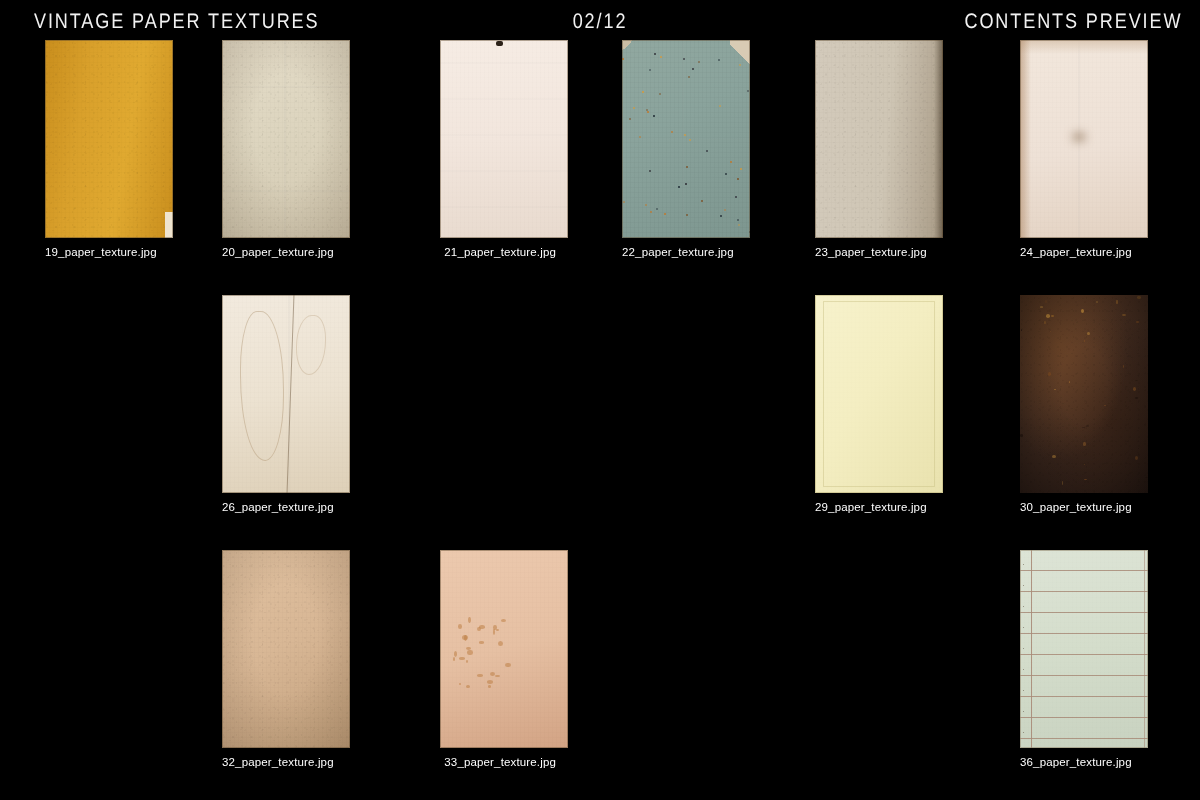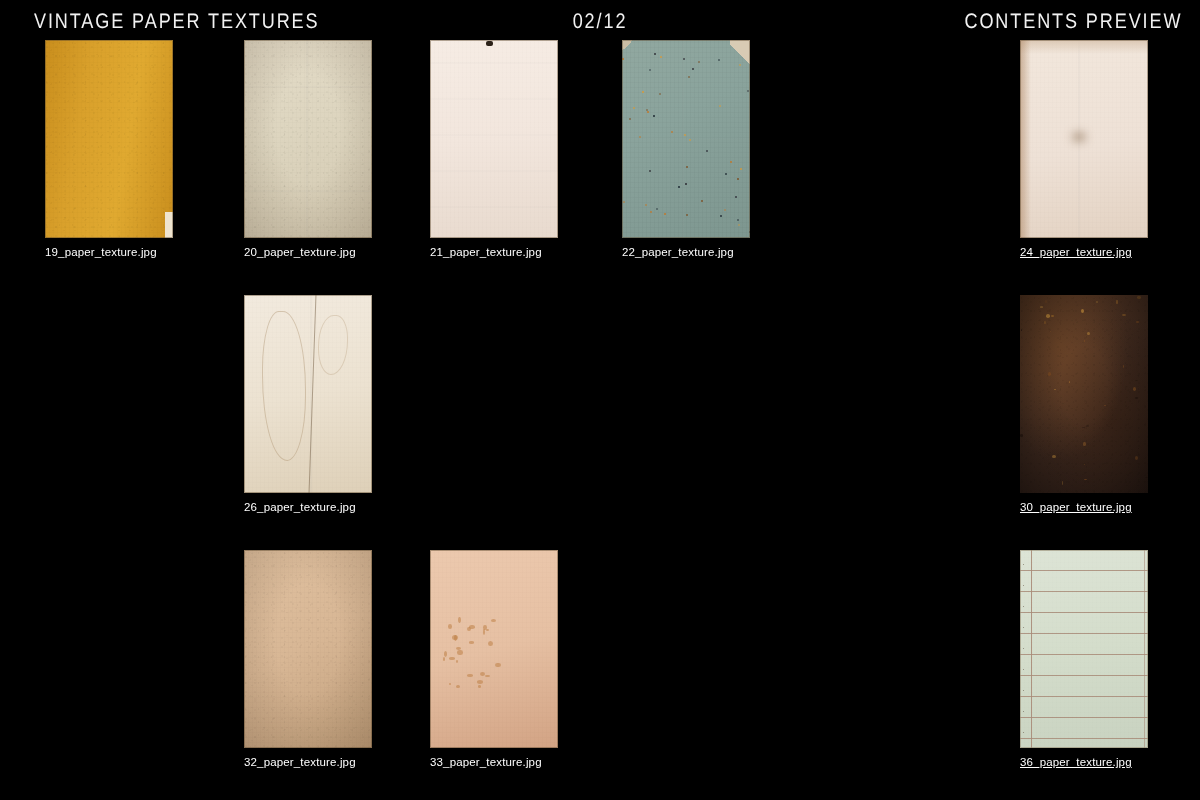--- a/index.html
+++ b/index.html
@@ -51,25 +51,25 @@
     position:relative;
     height:255px;
   }
   .cell {
     position:absolute;
     top:0;
     width:116px;
   }
   
   .c0 { left:45px;   }
-  .c1 { left:244px;  }
-  .c2 { left:430px;  }
+  .c1 { left:222px;  }
+  .c2 { left:440px;text-align:right;  }
   .c3 { left:622px;  }
   .c4 { left:815px;  }
-  .c5 { left:1020px;text-decoration:underline; }
+  .c5 { left:1020px; }
 
   .thumb {
     position:relative;
     width:128px;
     height:198px;
     overflow:hidden;
     background:#cbbfa8;
   }
   .thumb .tex {
     position:absolute;
@@ -239,20 +239,32 @@
             <div class="fleck" style="left: 1.48983px; top: 160.95px; background: rgb(200, 116, 31); opacity: 0.517623;"></div>
             <div class="crease-v" style="left: 60px; opacity: 0.35;"></div>
             <div class="crease-h" style="top: 98px; opacity: 0.3;"></div>
             <div style="position: absolute; right: 0px; top: 0px; width: 20px; height: 24px; background: linear-gradient(225deg, rgb(216, 203, 180) 0px, rgb(216, 203, 180) 55%, transparent 55%);"></div>
             <div style="position: absolute; left: 0px; top: 0px; width: 10px; height: 12px; background: linear-gradient(135deg, rgb(203, 189, 164) 0px, rgb(203, 189, 164) 50%, transparent 50%);"></div>
             <div class="edge"></div>
           </div>
         </div>
         <div class="caption">22_paper_texture.jpg</div>
       </div>
+      <div class="cell c4">
+        <div class="thumb">
+          <div class="tex" style="background: linear-gradient(95deg, rgb(211, 202, 187) 0%, rgb(207, 198, 181) 55%, rgb(168, 154, 133) 100%);">
+            <div class="fiber"></div>
+            <div class="crease-v" style="left: 60px; opacity: 0.3;"></div>
+            <div class="grain"></div>
+            <div style="position: absolute; right: 0px; top: 0px; width: 9px; height: 100%; background: linear-gradient(90deg, rgba(90, 76, 56, 0), rgba(70, 58, 42, 0.6));"></div>
+            <div class="edge"></div>
+          </div>
+        </div>
+        <div class="caption">23_paper_texture.jpg</div>
+      </div>
       <div class="cell c5">
         <div class="thumb">
           <div class="tex" style="background: linear-gradient(170deg, rgb(242, 231, 220) 0%, rgb(238, 225, 214) 55%, rgb(227, 210, 194) 100%);">
             <div class="fiber" style="opacity: 0.2;"></div>
             <div class="crease-v" style="left: 58px;"></div>
             <div style="position: absolute; left: 0px; top: 0px; width: 100%; height: 14px; background: linear-gradient(rgb(216, 195, 174) 0%, rgba(216, 195, 174, 0) 100%); opacity: 0.85;"></div>
             <div style="position: absolute; left: 0px; top: 0px; width: 11px; height: 100%; background: linear-gradient(90deg, rgba(170, 130, 95, 0.55), rgba(170, 130, 95, 0));"></div>
             <div class="stain" style="left: 52px; top: 92px; width: 14px; height: 10px; background: rgba(120, 90, 60, 0.5);"></div>
             <div class="edge"></div>
           </div>
@@ -266,20 +278,30 @@
           <div class="tex" style="background: linear-gradient(170deg, rgb(242, 234, 222) 0%, rgb(236, 226, 209) 50%, rgb(222, 208, 184) 100%);">
             <div class="fiber" style="opacity: 0.2;"></div>
             <div style="position: absolute; left: 18px; top: 16px; width: 44px; height: 150px; border: 1px solid rgba(165, 135, 98, 0.5); border-radius: 40% 55% 45% 60%; opacity: 0.75;"></div>
             <div style="position: absolute; left: 74px; top: 20px; width: 30px; height: 60px; border: 1px solid rgba(165, 135, 98, 0.4); border-radius: 55% 40% 60% 45%; opacity: 0.65;"></div>
             <div class="crease-v" style="left: 66px;"></div>
             <div style="position: absolute; left: 68px; top: 0px; width: 1px; height: 100%; background: rgba(110, 88, 62, 0.5); transform: rotate(2deg);"></div>
             <div class="edge"></div>
           </div>
         </div>
         <div class="caption">26_paper_texture.jpg</div>
+      </div>
+      <div class="cell c4">
+        <div class="thumb">
+          <div class="tex" style="background: linear-gradient(125deg, rgb(247, 242, 204) 0%, rgb(244, 238, 194) 45%, rgb(233, 226, 174) 100%);">
+            <div class="fiber" style="opacity: 0.12;"></div>
+            <div style="position: absolute; left: 8px; top: 6px; width: 112px; height: 186px; box-shadow: rgba(200, 190, 130, 0.45) 0px 0px 0px 1px inset;"></div>
+            <div class="edge" style="box-shadow: rgba(190, 180, 125, 0.6) 0px 0px 0px 1px inset;"></div>
+          </div>
+        </div>
+        <div class="caption">29_paper_texture.jpg</div>
       </div>
       <div class="cell c5">
         <div class="thumb">
           <div class="tex" style="background: radial-gradient(at 30% 25%, rgb(107, 68, 40) 0%, rgba(107, 68, 40, 0) 55%), radial-gradient(at 72% 62%, rgb(58, 36, 24) 0%, rgba(58, 36, 24, 0) 60%), linear-gradient(150deg, rgb(91, 58, 37) 0%, rgb(74, 49, 36) 45%, rgb(51, 33, 26) 100%);">
             <div class="grain" style="opacity: 0.8;"></div>
             <div class="fleck" style="left: 30.1701px; top: 36.3742px; width: 1px; height: 1px; background: rgb(160, 106, 44); opacity: 0.4;"></div>
             <div class="fleck" style="left: 63.8482px; top: 183.841px; width: 3.12954px; height: 1.60024px; background: rgb(125, 76, 34); opacity: 0.887134;"></div>
             <div class="fleck" style="left: 26.2704px; top: 19.1278px; width: 3.9228px; height: 3.53505px; background: rgb(192, 138, 60); opacity: 0.887523;"></div>
             <div class="fleck" style="left: 0.743393px; top: 34.0732px; width: 1.60024px; height: 1.55456px; background: rgb(42, 26, 18); opacity: 0.822509;"></div>
             <div class="fleck" style="left: 101.968px; top: 19.4727px; width: 3.92514px; height: 1.81246px; background: rgb(160, 106, 44); opacity: 0.691233;"></div>

